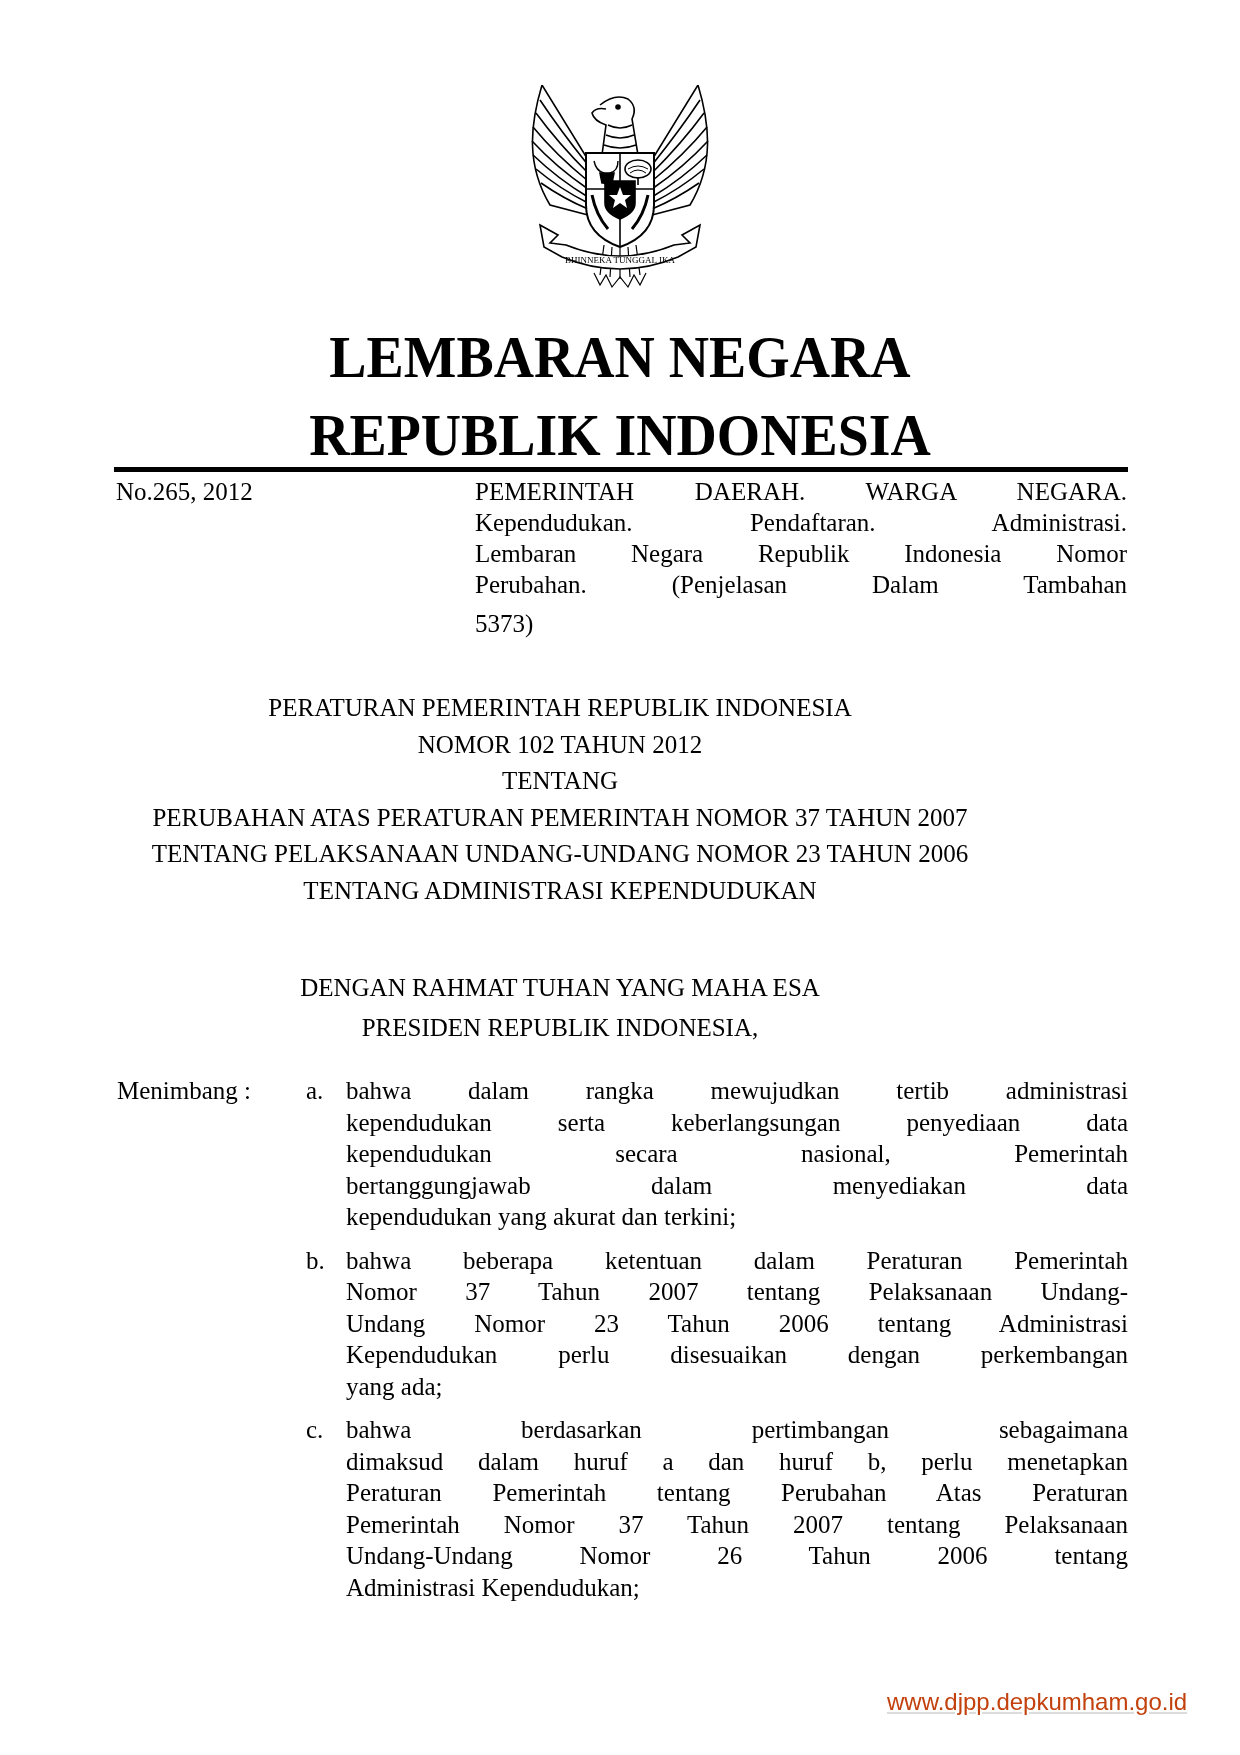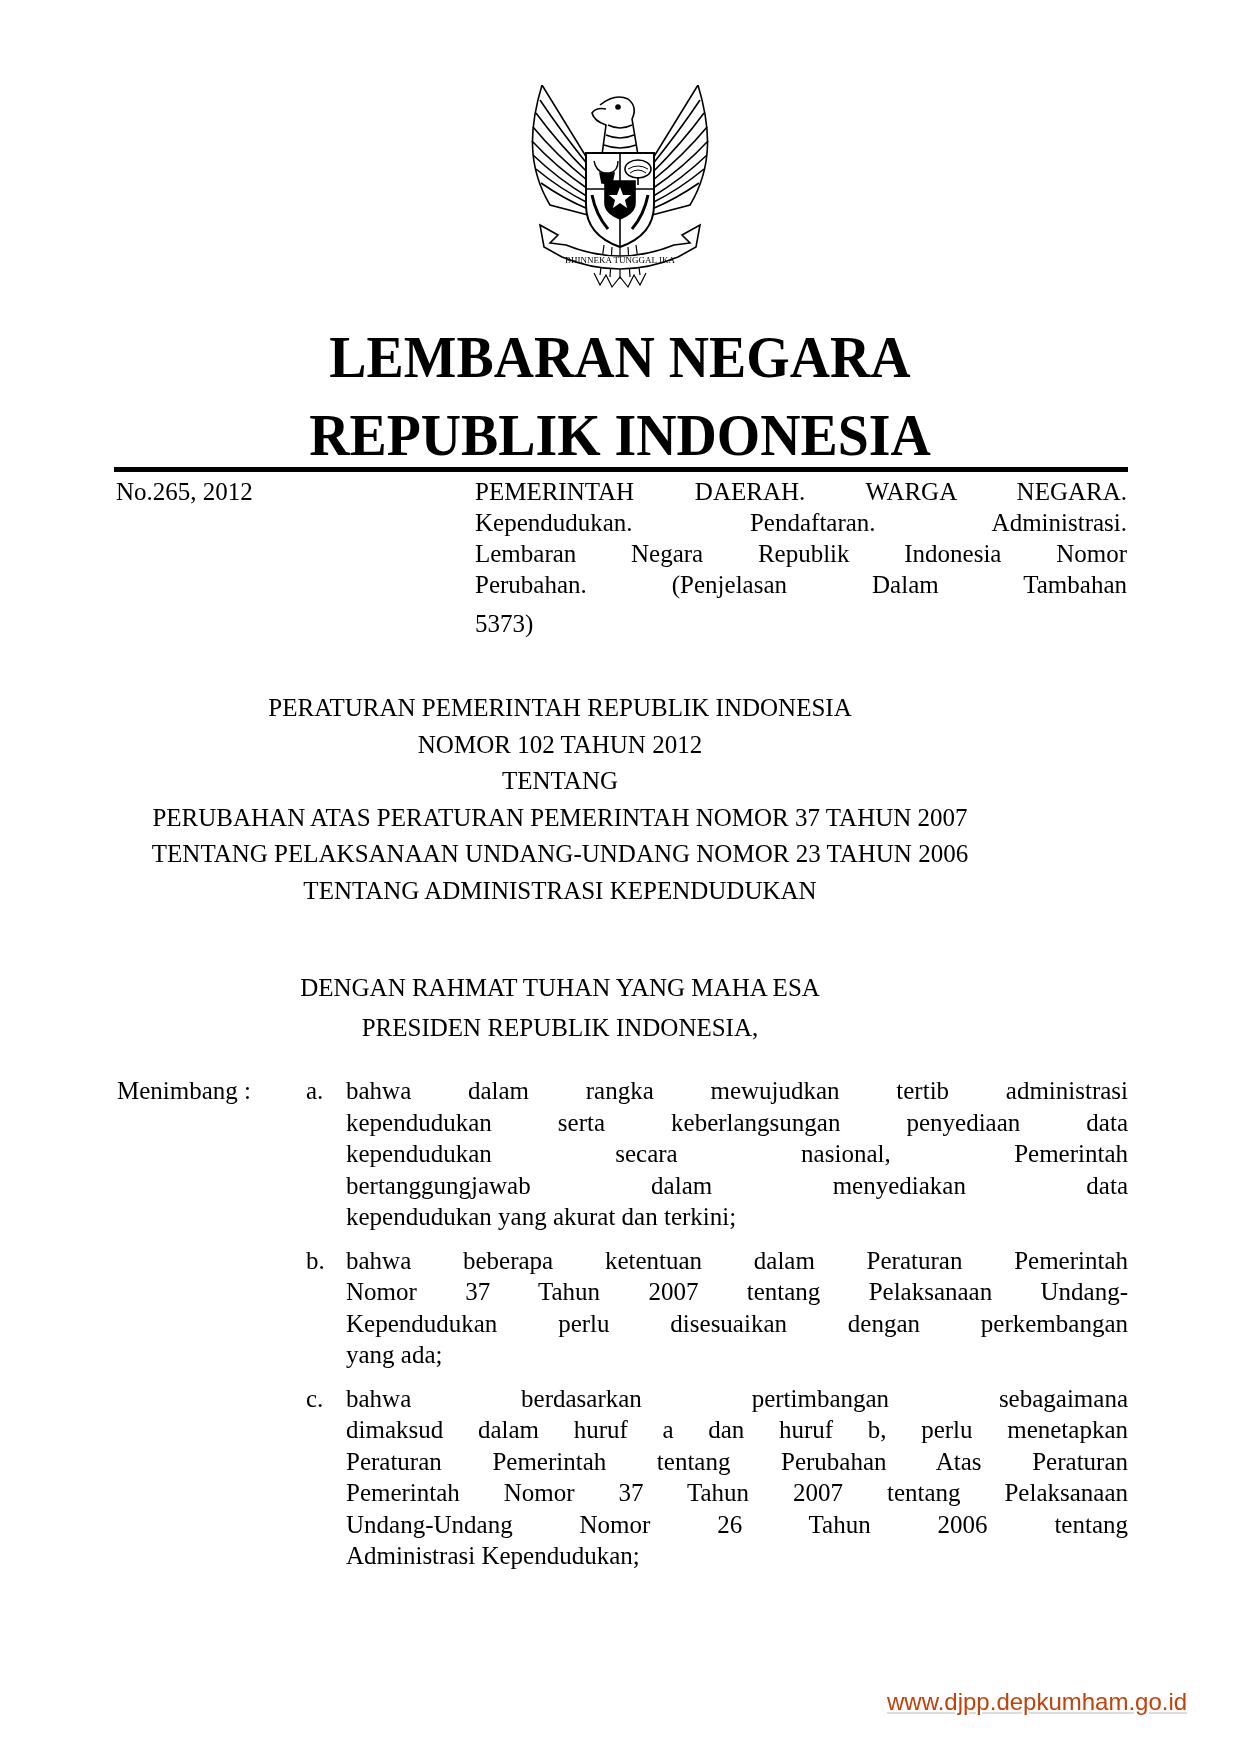--- a/index.html
+++ b/index.html
@@ -132,20 +132,21 @@
     <span class="line">bahwa dalam rangka mewujudkan tertib administrasi</span>
     <span class="line">kependudukan serta keberlangsungan penyediaan data</span>
     <span class="line">kependudukan secara nasional, Pemerintah</span>
     <span class="line">bertanggungjawab dalam menyediakan data</span>
     <span class="line last">kependudukan yang akurat dan terkini;</span>
   </div>
   <div class="item">
     <span class="marker">b.</span>
     <span class="line">bahwa beberapa ketentuan dalam Peraturan Pemerintah</span>
     <span class="line">Nomor 37 Tahun 2007 tentang Pelaksanaan Undang-</span>
+    <span class="line">Undang Nomor 23 Tahun 2006 tentang Administrasi</span>
     <span class="line">Kependudukan perlu disesuaikan dengan perkembangan</span>
     <span class="line last">yang ada;</span>
   </div>
   <div class="item">
     <span class="marker">c.</span>
     <span class="line">bahwa berdasarkan pertimbangan sebagaimana</span>
     <span class="line">dimaksud dalam huruf a dan huruf b, perlu menetapkan</span>
     <span class="line">Peraturan Pemerintah tentang Perubahan Atas Peraturan</span>
     <span class="line">Pemerintah Nomor 37 Tahun 2007 tentang Pelaksanaan</span>
     <span class="line">Undang-Undang Nomor 26 Tahun 2006 tentang</span>

